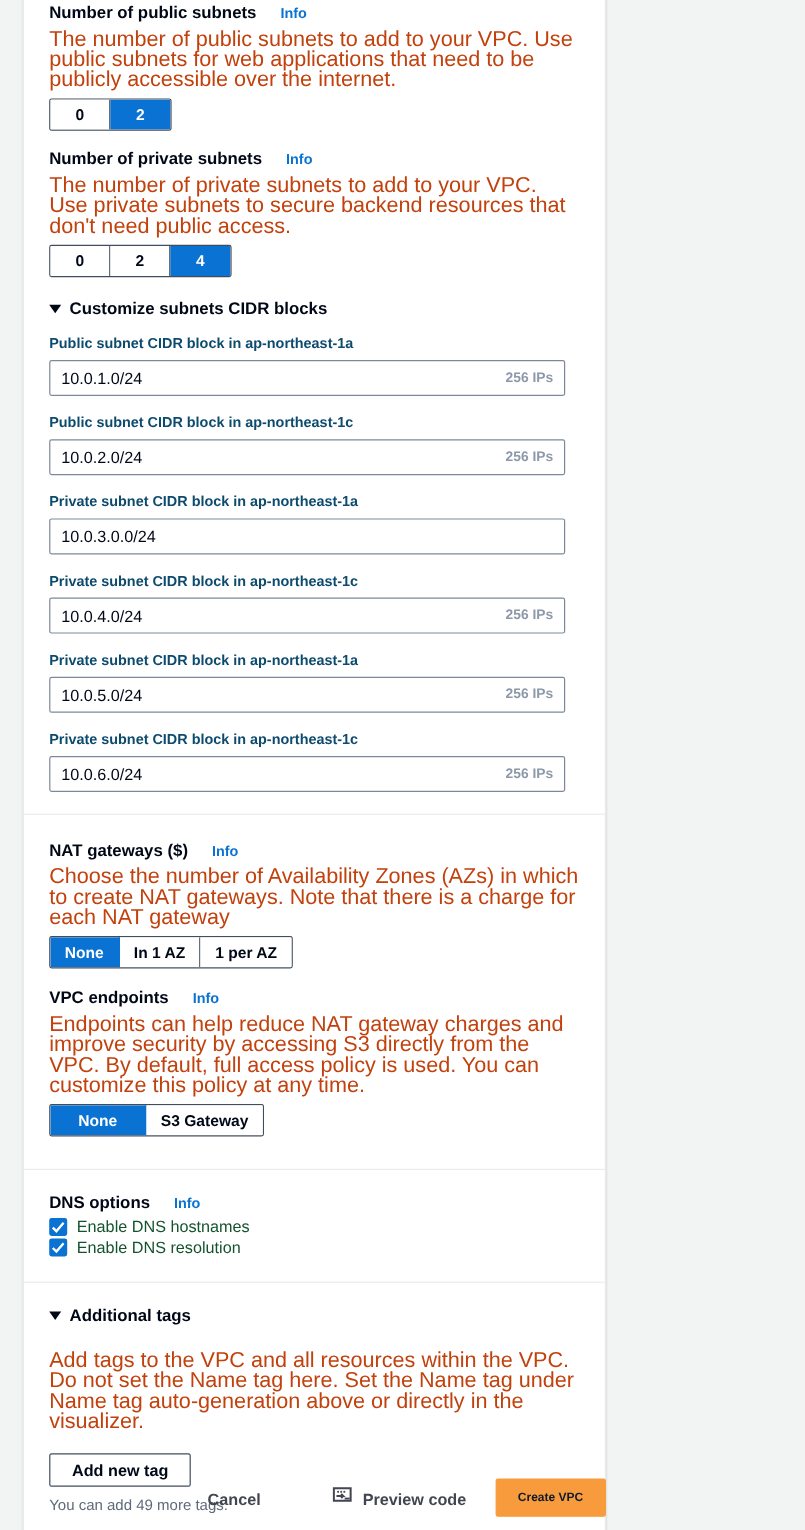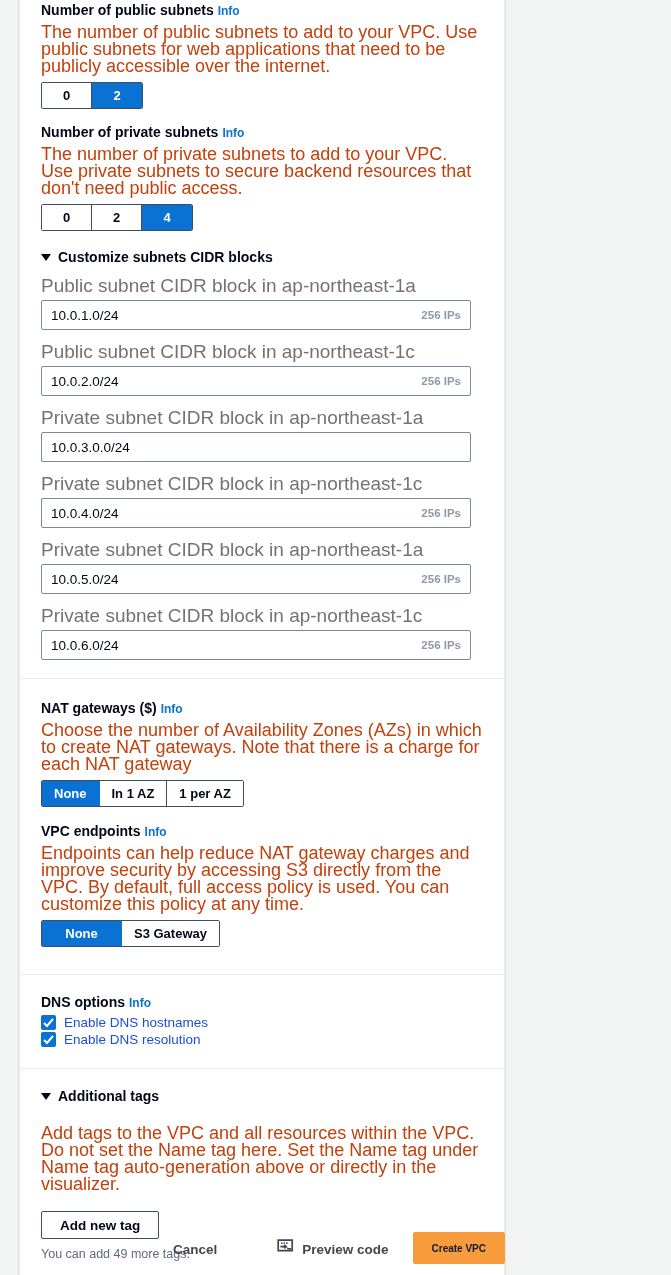--- a/index.html
+++ b/index.html
@@ -40,21 +40,21 @@
   }
 
   
   .field-label {
     font-size: 14px;
     font-weight: 700;
     color: #000716;
     line-height: 20px;
     display: flex;
     align-items: baseline;
-    gap: 4px;
+    gap: 20px;
   }
   .info-link {
     font-size: 12px;
     font-weight: 700;
     color: #0972d3;
     text-decoration: none;
     cursor: pointer;
   }
   .desc {
     font-size: 18px;
@@ -109,25 +109,25 @@
   .caret {
     width: 0; height: 0;
     border-left: 5px solid transparent;
     border-right: 5px solid transparent;
     border-top: 7px solid #000716;
   }
 
   
   .input-row { margin-bottom: 13px; }
   .input-row .cap {
-    font-size: 19px;
-    color: #737373;
+    font-size: 12px;
+    color: #0c4a6e;
     line-height: 18px;
     margin-bottom: 5px;
-    font-weight: 400;
+    font-weight: 700;
   }
   .input-box {
     position: relative;
     width: 430px;
     height: 30px;
     border: 1px solid #7d8998;
     border-radius: 2px;
     background: #ffffff;
     display: flex;
     align-items: center;
@@ -156,21 +156,21 @@
   .cbox {
     width: 15px; height: 15px;
     border-radius: 2px;
     background: #0972d3;
     position: relative;
     flex: none;
   }
   .cbox svg { position: absolute; left: 2px; top: 2.5px; }
   .check-label {
     font-size: 13.5px;
-    color: #1d4ed8;
+    color: #14532d;
   }
 
   
   .btn-normal {
     display: inline-flex;
     align-items: center;
     justify-content: center;
     height: 28px;
     padding: 0 18px;
     border: 1px solid #414d5c;

